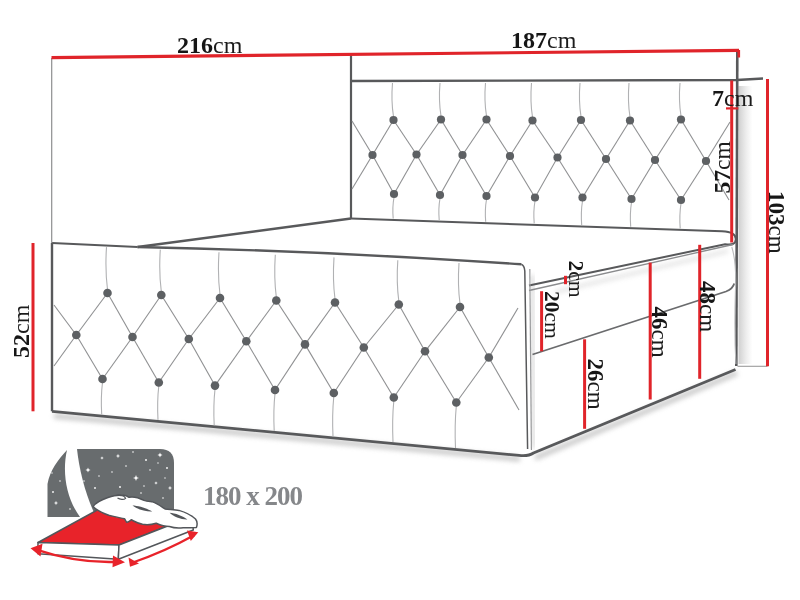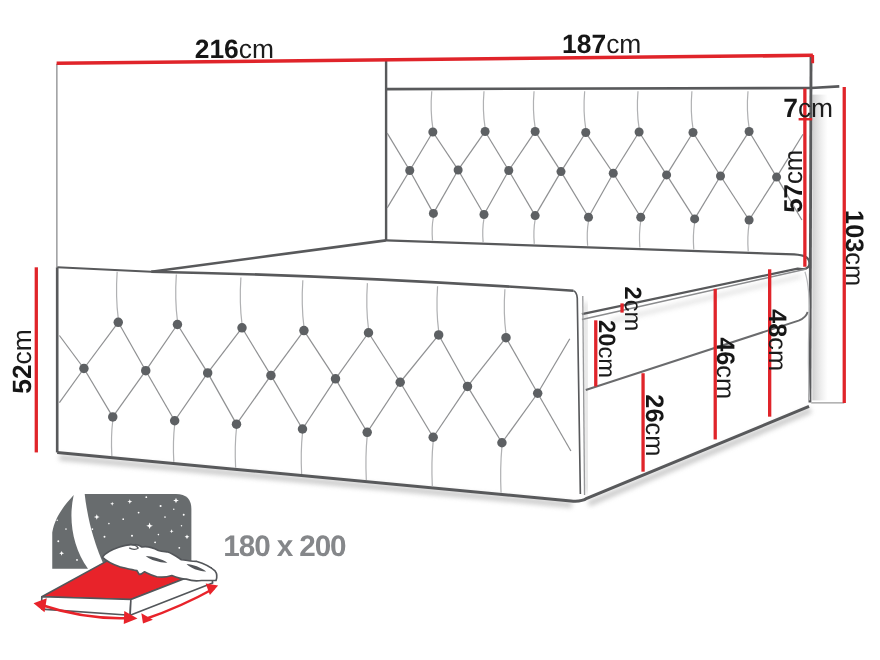--- a/index.html
+++ b/index.html
@@ -1,17 +1,17 @@
 <!DOCTYPE html>
 <html><head>
 <meta charset="utf-8">
 <style>
   html,body{margin:0;padding:0;background:#fff;}
   #stage{position:relative;width:800px;height:600px;background:#fff;overflow:hidden;
-         font-family:Liberation Sans, sans-serif;}
+         font-family:Liberation Serif, serif;}
   svg{position:absolute;left:0;top:0;}
   .num{font-weight:bold;fill:#161616;}
   .cm{font-weight:normal;fill:#1c1c1c;}
 </style>
 </head>
 <body>
 <div id="stage">
 <svg width="800" height="600" viewBox="0 0 800 600">
 <defs>
   <linearGradient id="gradR" x1="0" y1="0" x2="1" y2="0">

